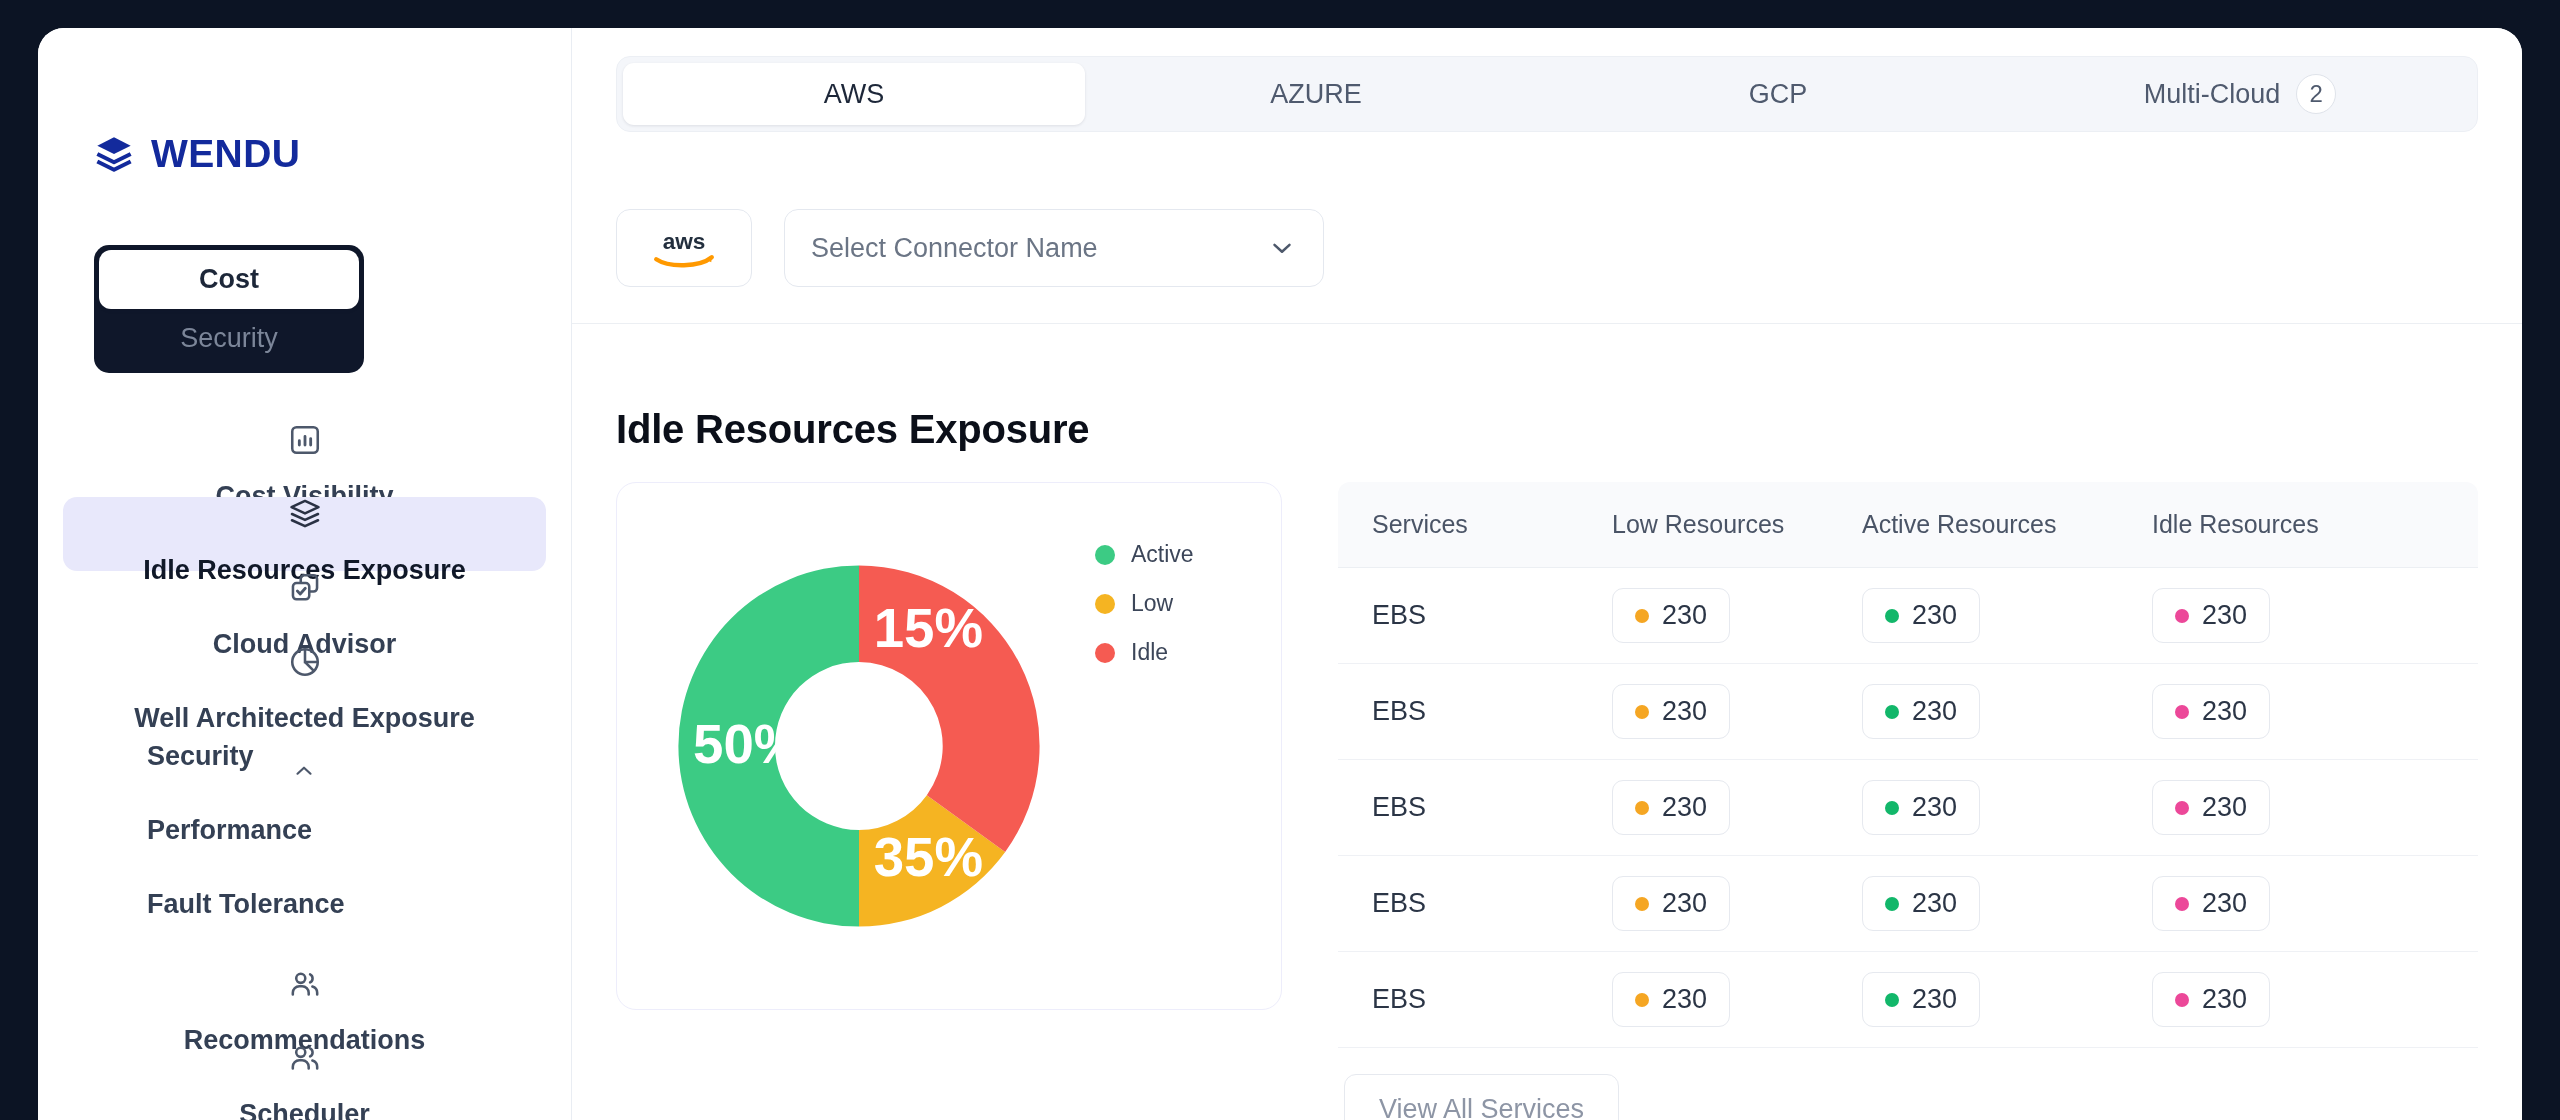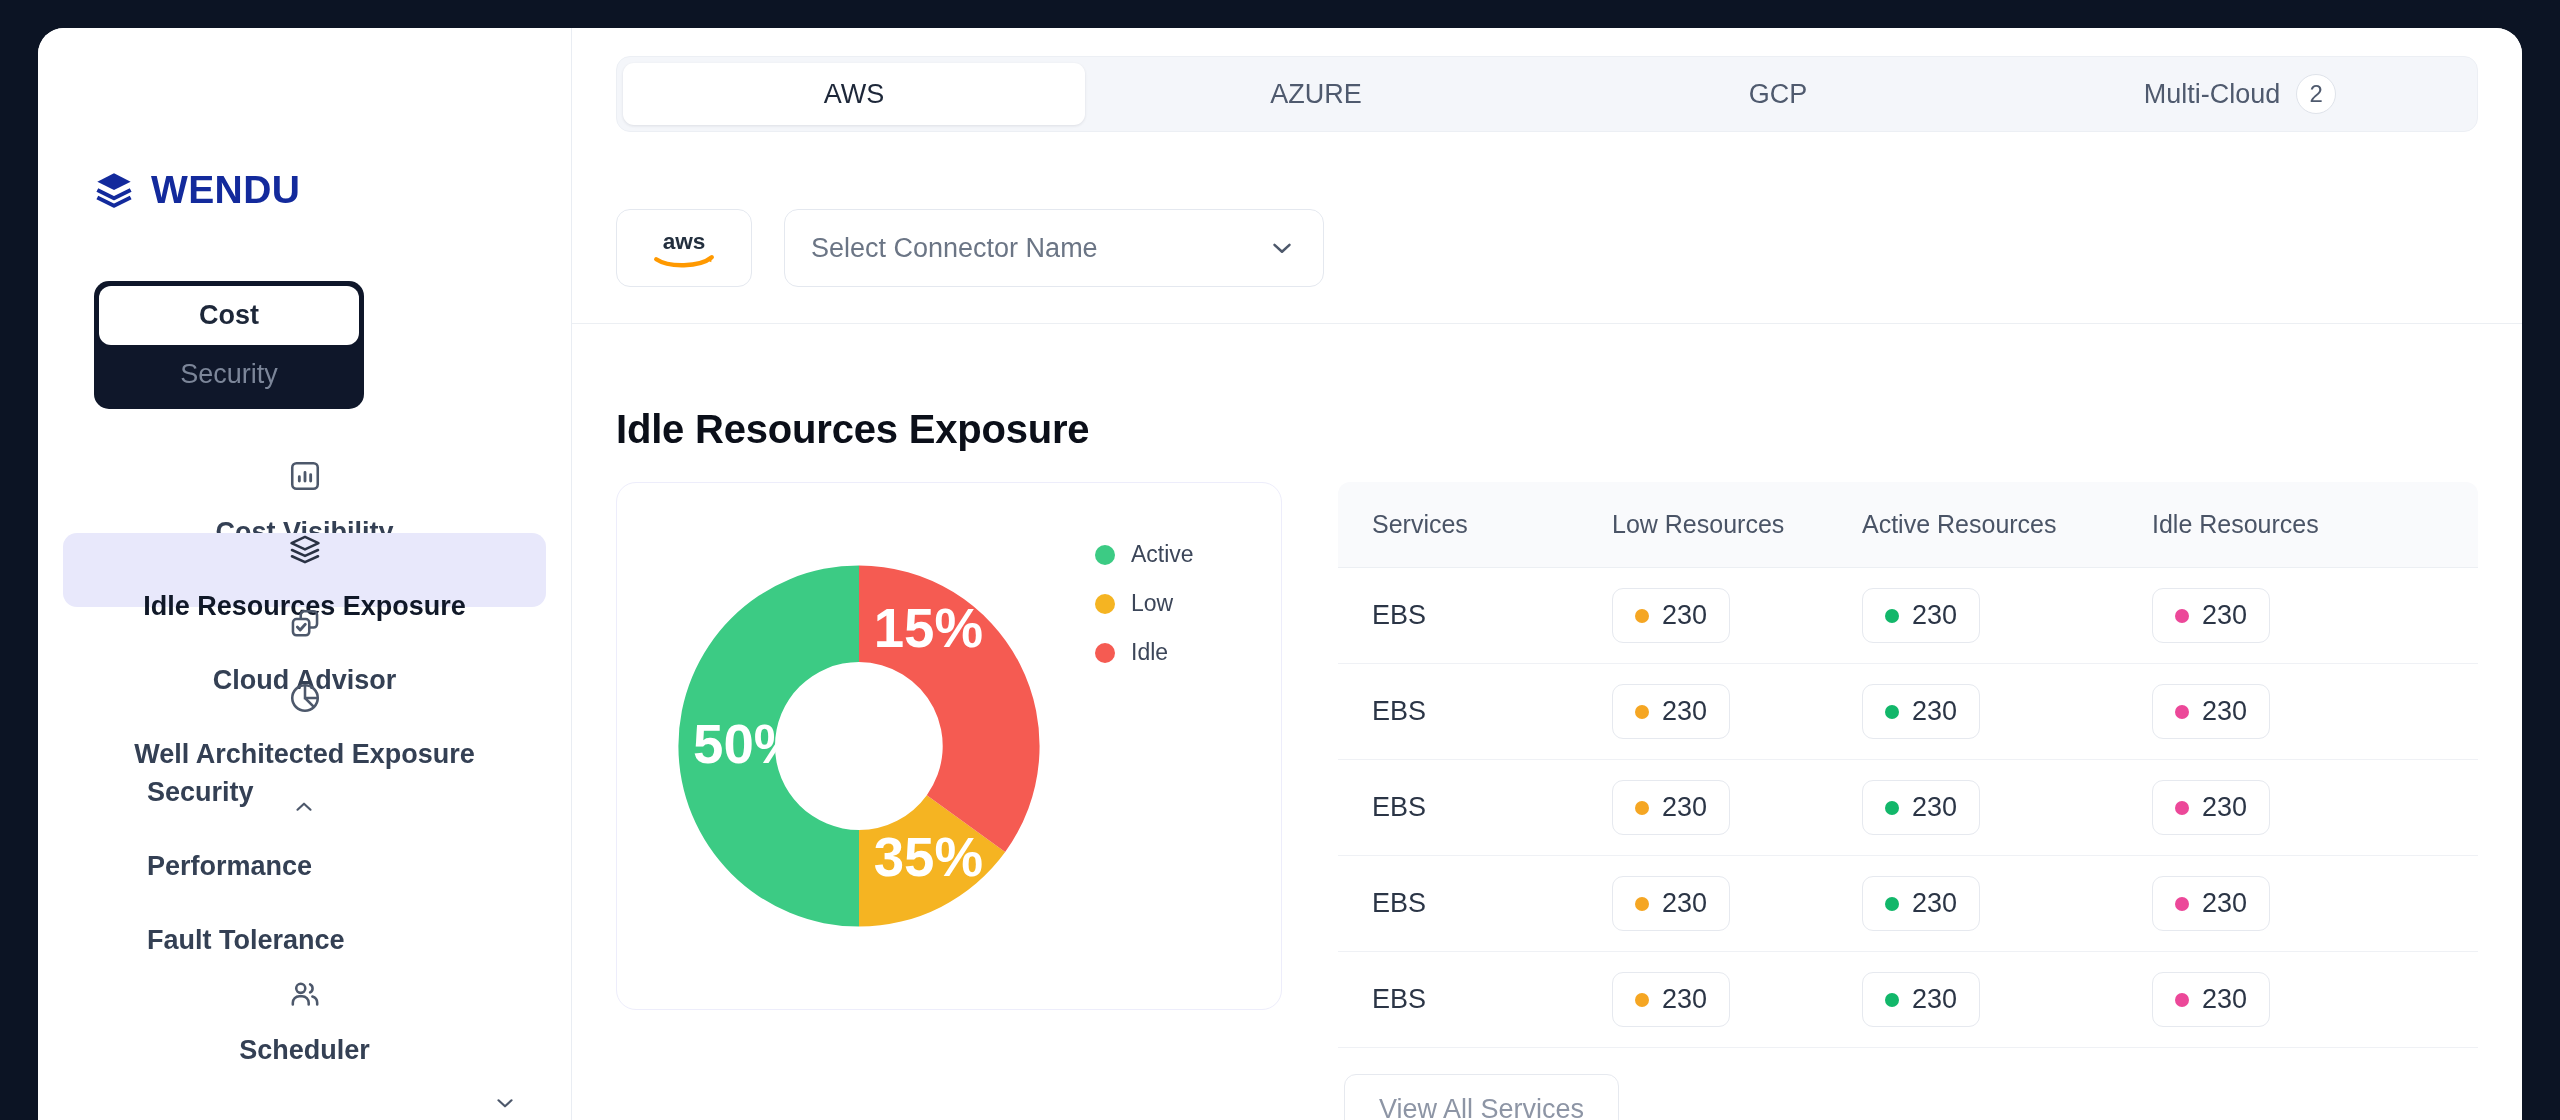--- a/index.html
+++ b/index.html
@@ -37,21 +37,20 @@
     background: #ffffff;
     border-right: 1px solid #e9edf3;
     flex: 0 0 534px;
     position: relative;
   }
   .brand {
     display: flex;
     align-items: center;
     gap: 17px;
     padding: 104px 0 0 56px;
-    margin-top: 36px;
   }
   .brand-logo { width: 40px; height: 40px; display: block; }
   .brand-name {
     font-size: 39px;
     font-weight: 700;
     color: #132a9c;
     letter-spacing: 0.4px;
   }
 
   .segmented {
@@ -396,20 +395,29 @@
         <div class="nav-sub">
           <span class="nav-label">Security</span>
         </div>
         <div class="nav-sub">
           <span class="nav-label">Performance</span>
         </div>
         <div class="nav-sub">
           <span class="nav-label">Fault Tolerance</span>
         </div>
 
+        <div class="nav-item" style="margin-top:26px">
+          <svg class="ico" viewBox="0 0 24 24" fill="none" stroke="#4d586b" stroke-width="1.8">
+            <circle cx="9" cy="8" r="3.2"></circle>
+            <path d="M3.4 19.4 v-1.2 a4.6 4.6 0 0 1 4.6-4.6 h2 a4.6 4.6 0 0 1 4.6 4.6 v1.2" stroke-linecap="round"></path>
+            <path d="M15.6 5.2 a3.2 3.2 0 0 1 0 5.7" stroke-linecap="round"></path>
+            <path d="M17.2 13.8 a4.6 4.6 0 0 1 3.4 4.4 v1.2" stroke-linecap="round"></path>
+          </svg>
+          <span class="nav-label">Recommendations</span>
+        </div>
 
         <div class="nav-item">
           <svg class="ico" viewBox="0 0 24 24" fill="none" stroke="#4d586b" stroke-width="1.8">
             <circle cx="9" cy="8" r="3.2"></circle>
             <path d="M3.4 19.4 v-1.2 a4.6 4.6 0 0 1 4.6-4.6 h2 a4.6 4.6 0 0 1 4.6 4.6 v1.2" stroke-linecap="round"></path>
             <path d="M15.6 5.2 a3.2 3.2 0 0 1 0 5.7" stroke-linecap="round"></path>
             <path d="M17.2 13.8 a4.6 4.6 0 0 1 3.4 4.4 v1.2" stroke-linecap="round"></path>
           </svg>
           <span class="nav-label">Scheduler</span>
           <svg class="chev" viewBox="0 0 24 24" fill="none" stroke="#4d586b" stroke-width="2">

